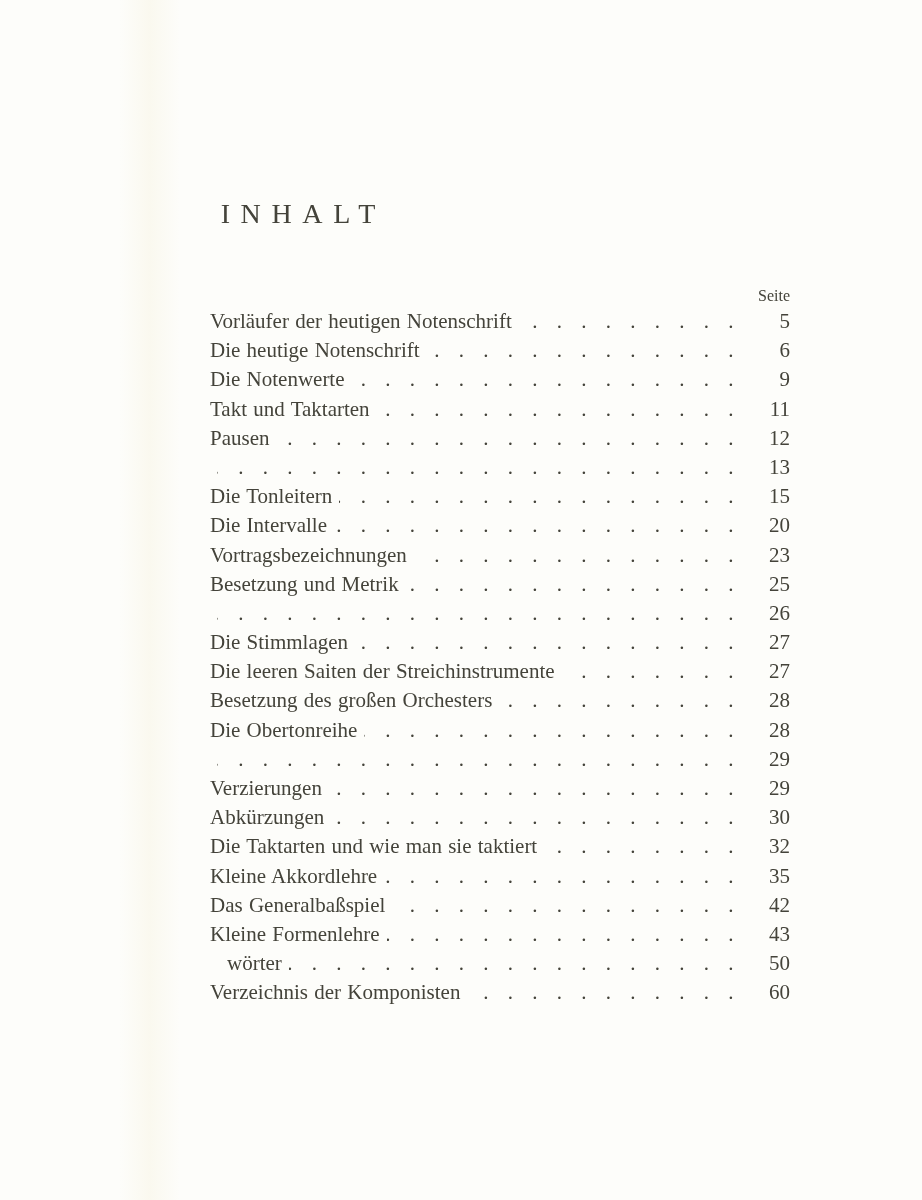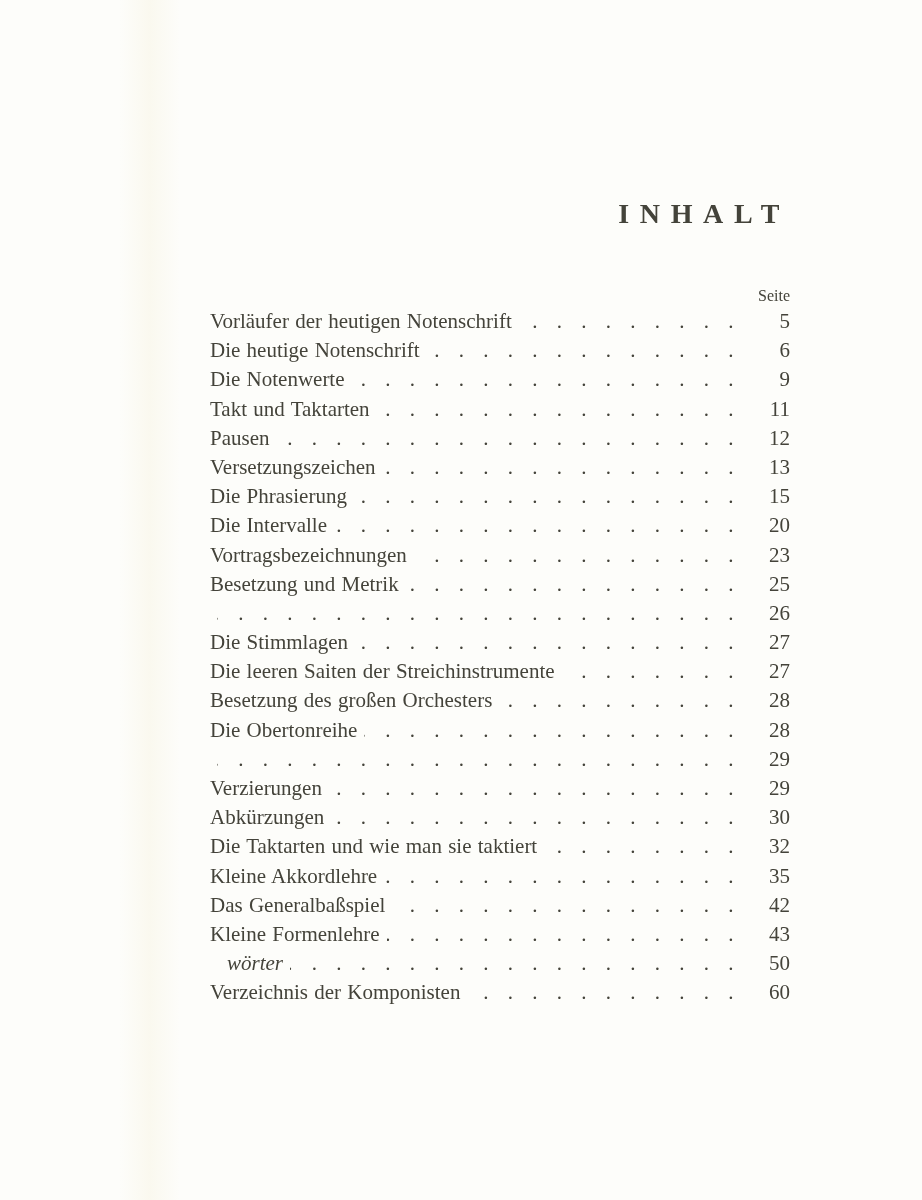--- a/index.html
+++ b/index.html
@@ -28,24 +28,24 @@
     width: 580px;
     height: 100%;
   }
   .title {
     position: absolute;
     top: 198px;
     left: 0;
     width: 100%;
     margin: 0;
     font-size: 28px;
-    font-weight: bold;
+    font-weight: normal;
     letter-spacing: 0.38em;
     text-indent: 0.38em;
-    text-align: right;
+    text-align: left;
     color: var(--ink, #44433a);
   }
   .column-header {
     position: absolute;
     top: 287px;
     right: 0;
     font-size: 16px;
     text-align: right;
     color: var(--ink, #44433a);
   }
@@ -70,21 +70,20 @@
   .label.justified {
     flex: 1 1 auto;
     text-align: justify;
     text-align-last: justify;
     white-space: normal;
     overflow: hidden;
     height: 29.2px;
   }
   .label.continuation {
     padding-left: 17px;
-    font-style: italic;
   }
   .leader {
     flex: 1 1 auto;
     overflow: hidden;
     display: flex;
     justify-content: flex-end;
     margin: 0 6px 0 7px;
     min-width: 0;
   }
   .dots {
@@ -135,28 +134,27 @@
         <span class="pagenum">11</span>
       </div>
       <div class="toc-row">
         <span class="label">Pausen</span>
         <span class="leader">
           <span class="dots">. . . . . . . . . . . . . . . . . . . . . . . . . . . . . . . . . . . . . . . . . . . . . . . .</span>
         </span>
         <span class="pagenum">12</span>
       </div>
       <div class="toc-row">
-        <span class="label">Versetzungszeichen</span>
         <span class="leader">
           <span class="dots">. . . . . . . . . . . . . . . . . . . . . . . . . . . . . . . . . . . . . . . . . . . . . . . .</span>
         </span>
         <span class="pagenum">13</span>
       </div>
       <div class="toc-row">
-        <span class="label">Die Phrasierung</span>
+        <span class="label">Die Tonleitern</span>
         <span class="leader">
           <span class="dots">. . . . . . . . . . . . . . . . . . . . . . . . . . . . . . . . . . . . . . . . . . . . . . . .</span>
         </span>
         <span class="pagenum">15</span>
       </div>
       <div class="toc-row">
         <span class="label">Die Intervalle</span>
         <span class="leader">
           <span class="dots">. . . . . . . . . . . . . . . . . . . . . . . . . . . . . . . . . . . . . . . . . . . . . . . .</span>
         </span>

